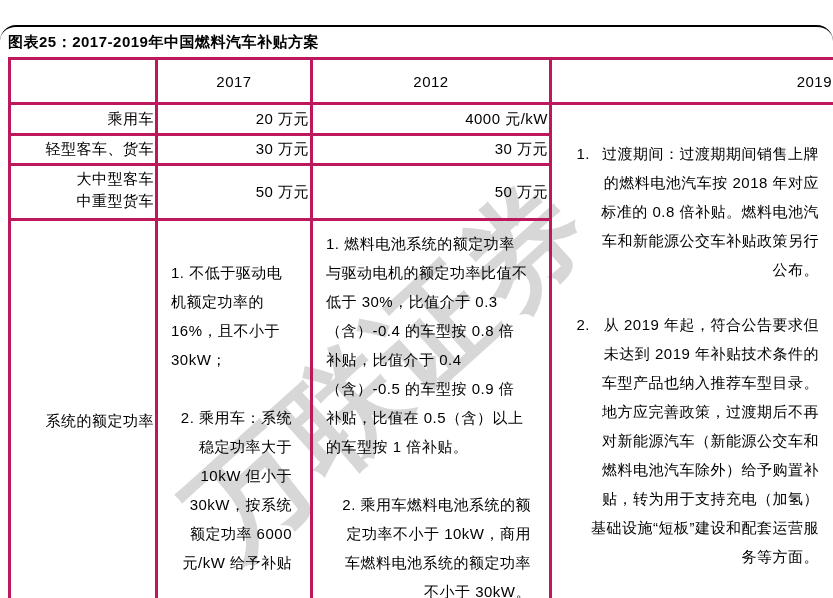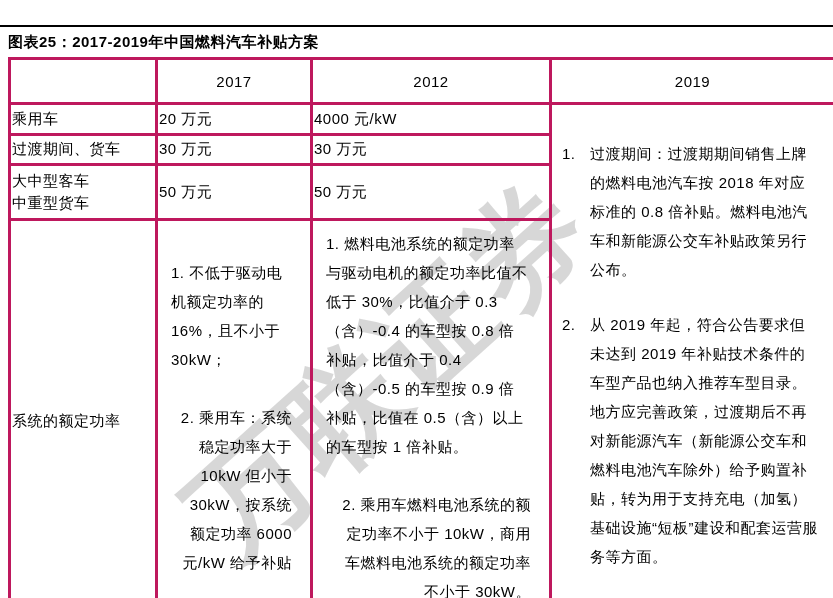--- a/index.html
+++ b/index.html
@@ -17,41 +17,41 @@
     transform:rotate(-42deg);
     font-size:118px; letter-spacing:4px; white-space:nowrap;
     color:#9e9e9e; opacity:0.40;
     pointer-events:none;
     font-weight:bold;
   }
   .title-bar {
     margin-top:25px;
     border-top:2px solid #000;
     padding:6px 8px 5px 8px;
-    font-size:15px; font-weight:bold; letter-spacing:0.5px;
+    font-size:15px; font-weight:bold; letter-spacing:0.5px;border-radius:16px;
   }
   table.subsidy {
     border-collapse:collapse; table-layout:fixed;
     width:825px; margin-left:8px;
     border-top:3px solid #000;
     border-bottom:3px solid #000;
   }
   table.subsidy th, table.subsidy td {
     border:3px solid #be185d;
     font-size:15px; font-weight:normal;
     letter-spacing:0.5px;
     background:transparent;
   }
-  table.subsidy .last-col { border-right:none; }
+  table.subsidy .last-col { border-right:none;text-align:right; }
   th.year-header { height:40px; text-align:center; vertical-align:middle; }
-  td.cell-center { text-align:left; vertical-align:middle;margin-left:9px; }
+  td.cell-center { text-align:right; vertical-align:middle;margin-left:9px; }
   tr.row-short   td { height:26px; }
   tr.row-short2  td { height:25px; }
   tr.row-double  td { height:50px; }
-  td.label-multiline { white-space:pre-line; line-height:22px; }
+  td.label-multiline { white-space:pre-line; line-height:22px;font-family:Liberation Mono, monospace; }
   td.detail-cell {
     vertical-align:middle; text-align:left;
     padding:8px 10px 8px 13px;
     line-height:29px; height:325px;
   }
   .para-first { margin:0 10px 29px 0; }
   .para-last  { margin:8px;text-align:right; }
   td.col2019-cell {
     vertical-align:top;
     padding:34px 14px 0 10px;
@@ -93,21 +93,21 @@
           <span class="num">1.</span>
           <span class="ntxt">过渡期间：过渡期期间销售上牌的燃料电池汽车按 2018 年对应标准的 0.8 倍补贴。燃料电池汽车和新能源公交车补贴政策另行公布。</span>
         </div>
         <div class="num-item">
           <span class="num">2.</span>
           <span class="ntxt">从 2019 年起，符合公告要求但未达到 2019 年补贴技术条件的车型产品也纳入推荐车型目录。地方应完善政策，过渡期后不再对新能源汽车（新能源公交车和燃料电池汽车除外）给予购置补贴，转为用于支持充电（加氢）基础设施“短板”建设和配套运营服务等方面。</span>
         </div>
       </td>
     </tr>
     <tr class="row-short2">
-      <td class="cell-center">过渡期间、货车</td>
+      <td class="cell-center">轻型客车、货车</td>
       <td class="cell-center">30 万元</td>
       <td class="cell-center">30 万元</td>
     </tr>
     <tr class="row-double">
       <td class="cell-center label-multiline">大中型客车
 中重型货车</td>
       <td class="cell-center">50 万元</td>
       <td class="cell-center">50 万元</td>
     </tr>
     <tr>

